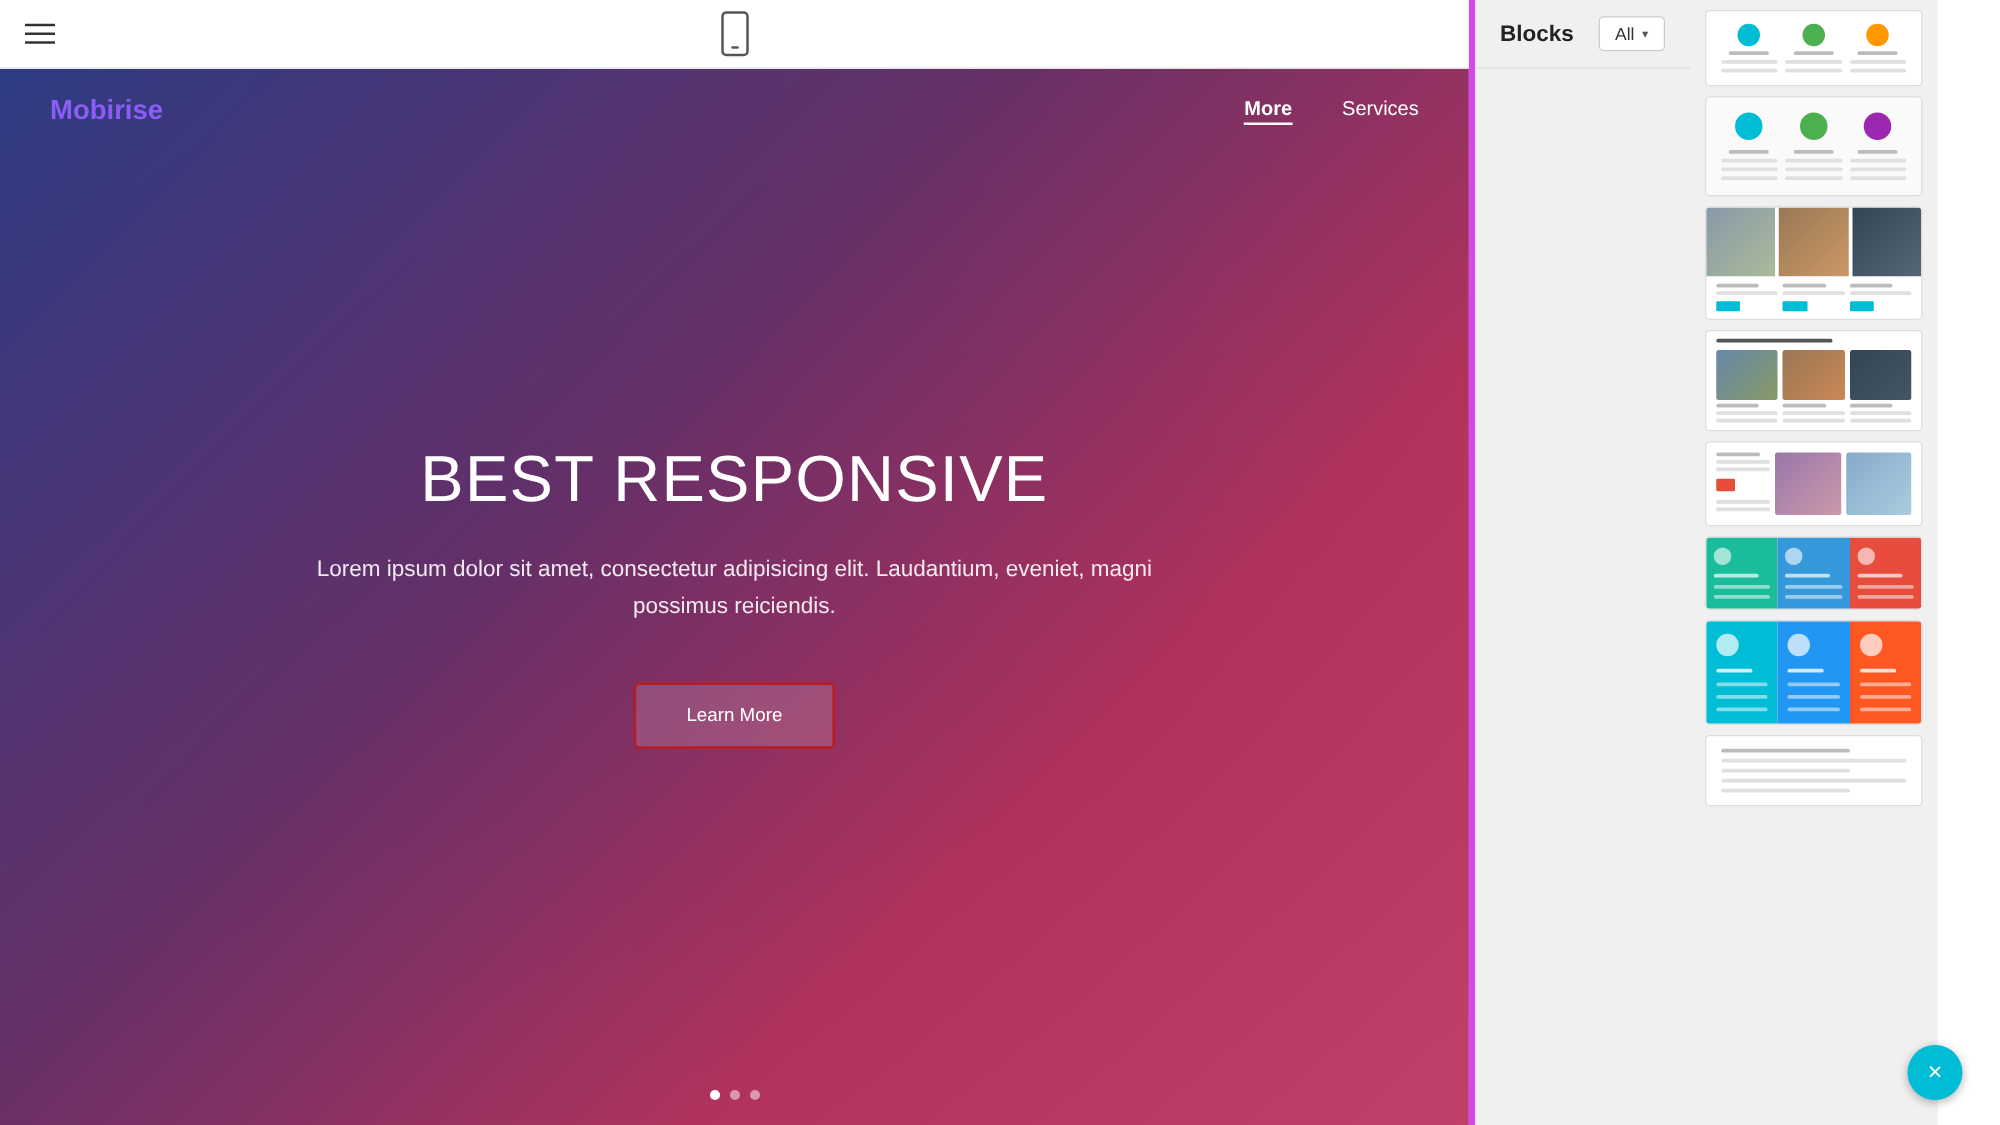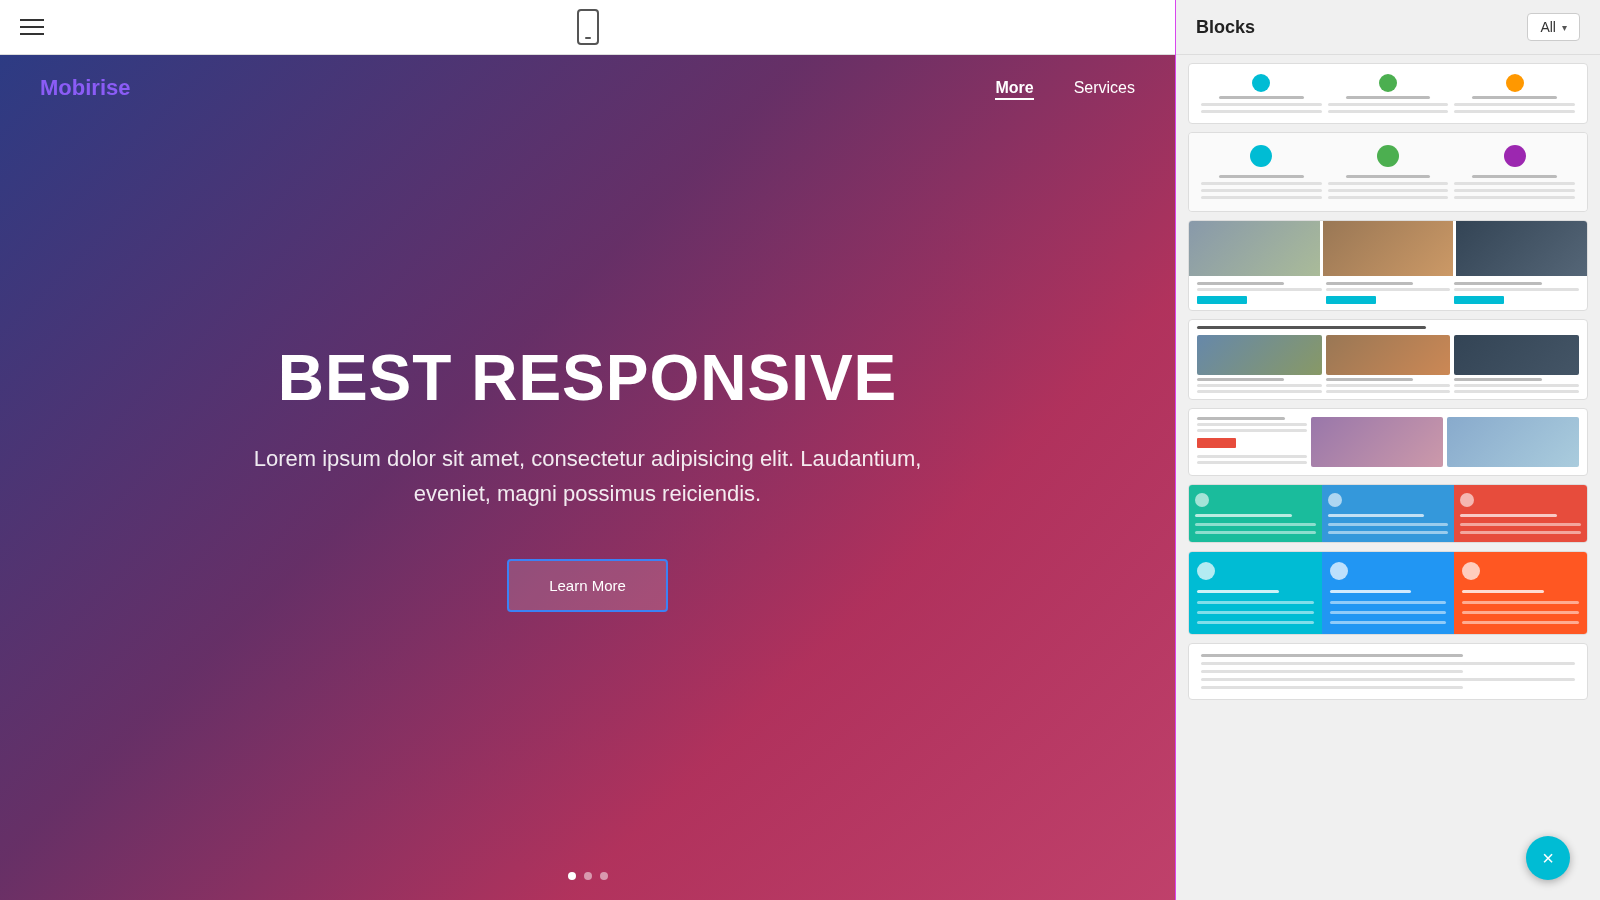--- a/index.html
+++ b/index.html
@@ -129,45 +129,45 @@
       font-weight: 400;
     }
     #nav-links li a.active {
       font-weight: 600;
       border-bottom: 2px solid #fff;
       padding-bottom: 2px;
     }
 
     #hero-title {
       color: #fff;
-      font-size: 64px;
-      font-weight: 700;
+      font-size: 52px;
+      font-weight: 400;
       line-height: 1.1;
       text-transform: uppercase;
       margin-bottom: 28px;
       letter-spacing: 1px;
     }
     #hero-subtitle {
       color: rgba(255,255,255,0.9);
-      font-size: 22px;
+      font-size: 18px;
       max-width: 700px;
       line-height: 1.6;
       margin-bottom: 48px;
     }
     #hero-buttons {
       display: flex;
       gap: 20px;
     }
     .hero-btn {
       padding: 16px 40px;
       font-size: 15px;
       font-weight: 500;
       border-radius: 4px;
       cursor: pointer;
-      border: 2px solid #3b82f6;
+      border: 2px solid #b91c1c;
     }
     .hero-btn-outline {
       background: rgba(255,255,255,0.15);
       color: #fff;
     }
     .hero-btn-solid {
       background: rgba(60,20,50,0.7);
       color: #fff;
     }
 
@@ -185,26 +185,26 @@
       height: 8px;
       border-radius: 50%;
       background: rgba(255,255,255,0.5);
     }
     .indicator-dot.active {
       background: #fff;
     }
 
     
     #blocks-panel {
-      width: 425px;
+      width: 375px;
       height: 900px;
       background: #f0f0f0;
-      border-left: 1px solid #d946ef;
-      display: flex;
-      flex-direction: column;
+      border-left: 5px solid #d946ef;
+      display: flex;
+      flex-direction: row;
       overflow: hidden;
     }
     #blocks-header {
       height: 55px;
       background: #f0f0f0;
       border-bottom: 1px solid #ddd;
       display: flex;
       align-items: center;
       padding: 0 20px;
       gap: 20px;

